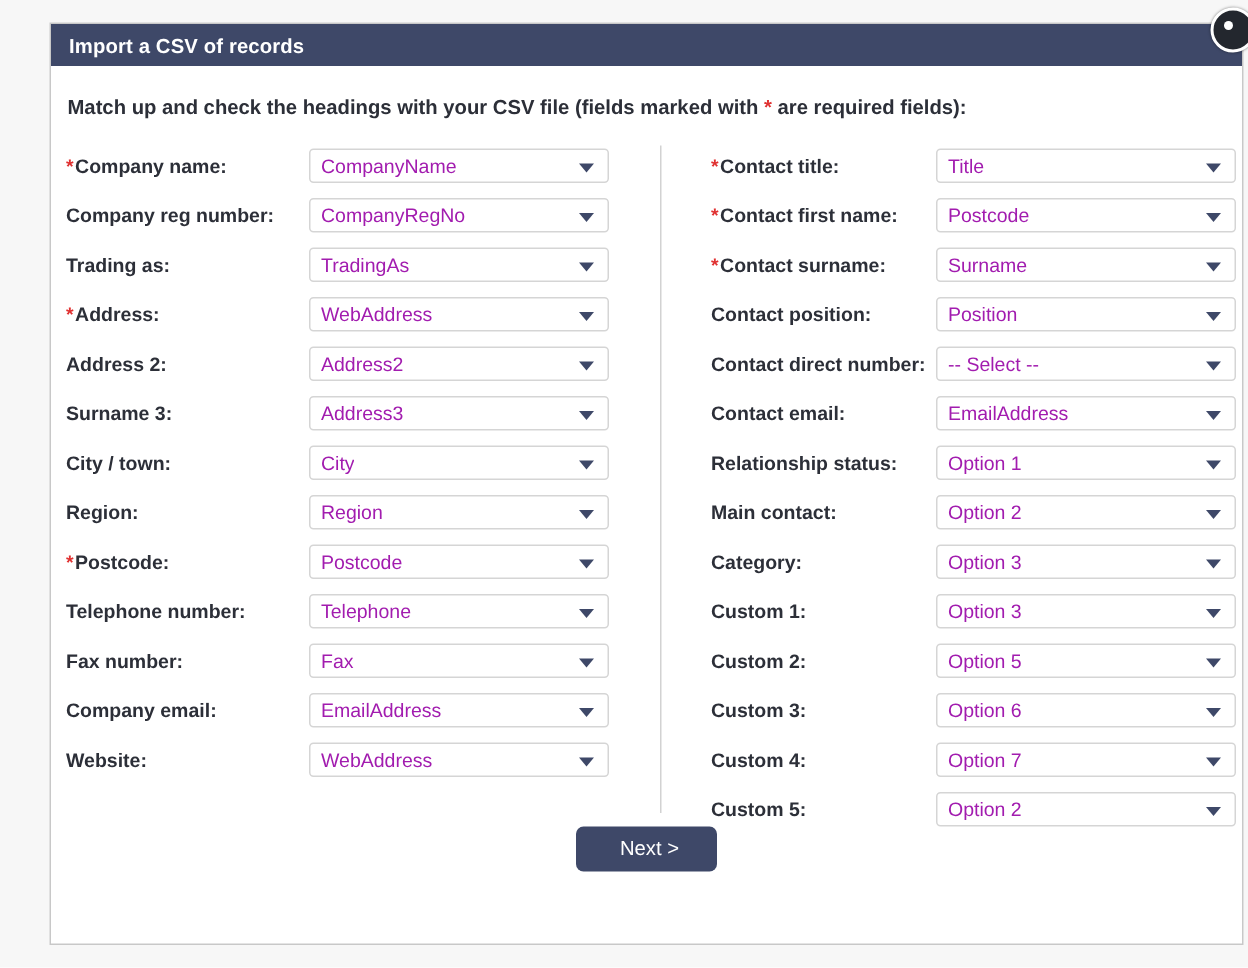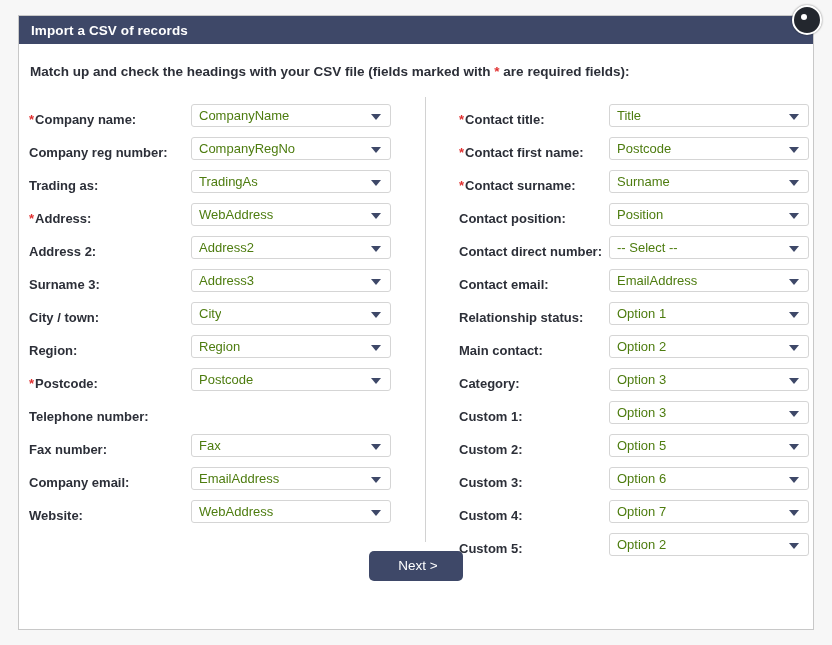--- a/index.html
+++ b/index.html
@@ -11,21 +11,21 @@
     height: 645px;
     background: #f7f7f7;
     font-family: "Liberation Sans", sans-serif;
     overflow: hidden;
     position: relative;
   }
 
   
   #panel {
     position: absolute;
-    left: 18px;
+    left: 33px;
     top: 15px;
     width: 796px;
     height: 615px;
     background: #ffffff;
     border: 1px solid #c8c8c8;
     box-sizing: border-box;
   }
 
   
   #panel-header {
@@ -70,21 +70,21 @@
 
   .column {
     position: absolute;
     top: 0;
   }
   #left-column  { left: 10px;  width: 380px; }
   #right-column { left: 440px; width: 355px; }
 
   .field-row {
     display: flex;
-    align-items: flex-end;
+    align-items: center;
     height: 33px;
   }
   .field-label {
     font-size: 13px;
     font-weight: bold;
     color: #2c2f38;
     white-space: nowrap;
     text-align: left;
     padding-right: 6px;
     box-sizing: border-box;
@@ -106,21 +106,21 @@
     box-sizing: border-box;
     display: flex;
     align-items: center;
     cursor: default;
   }
   #left-column  .select-box { width: 200px; }
   #right-column .select-box { width: 200px; }
 
   .select-value {
     font-size: 13px;
-    color: #4d7c0f;
+    color: #a21caf;
     padding-left: 7px;
     white-space: nowrap;
     overflow: hidden;
     line-height: 21px;
   }
   .select-arrow {
     position: absolute;
     right: 9px;
     top: 50%;
     margin-top: -2px;
@@ -250,20 +250,24 @@
         </div>
         <div class="field-row">
           <div class="field-label"><span class="req">*</span><span>Postcode:</span></div>
           <div class="select-box">
             <span class="select-value">Postcode</span>
             <span class="select-arrow"></span>
           </div>
         </div>
         <div class="field-row">
           <div class="field-label"><span>Telephone number:</span></div>
+          <div class="select-box">
+            <span class="select-value">Telephone</span>
+            <span class="select-arrow"></span>
+          </div>
         </div>
         <div class="field-row">
           <div class="field-label"><span>Fax number:</span></div>
           <div class="select-box">
             <span class="select-value">Fax</span>
             <span class="select-arrow"></span>
           </div>
         </div>
         <div class="field-row">
           <div class="field-label"><span>Company email:</span></div>

